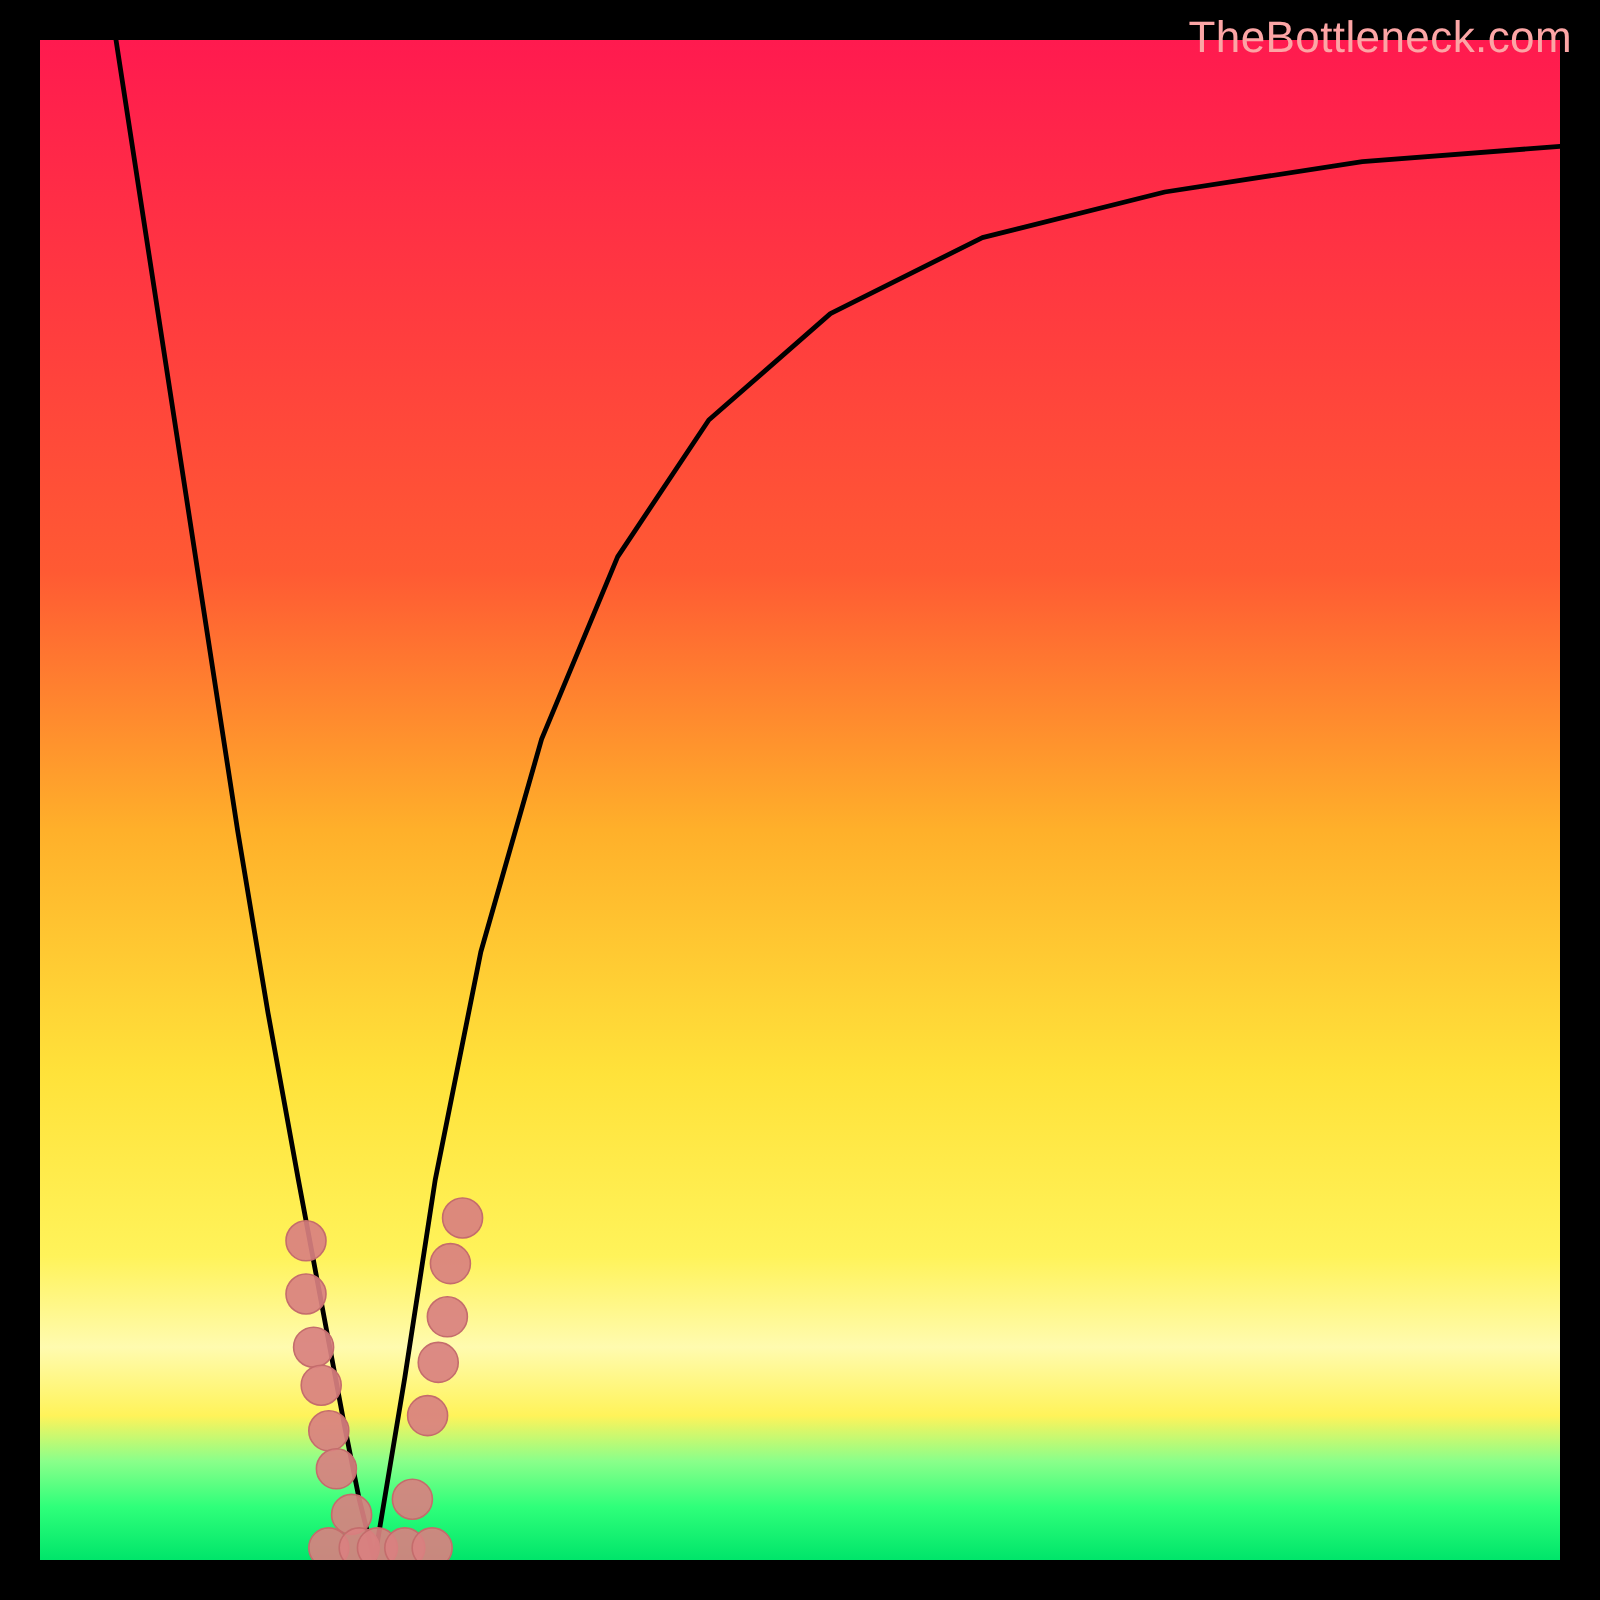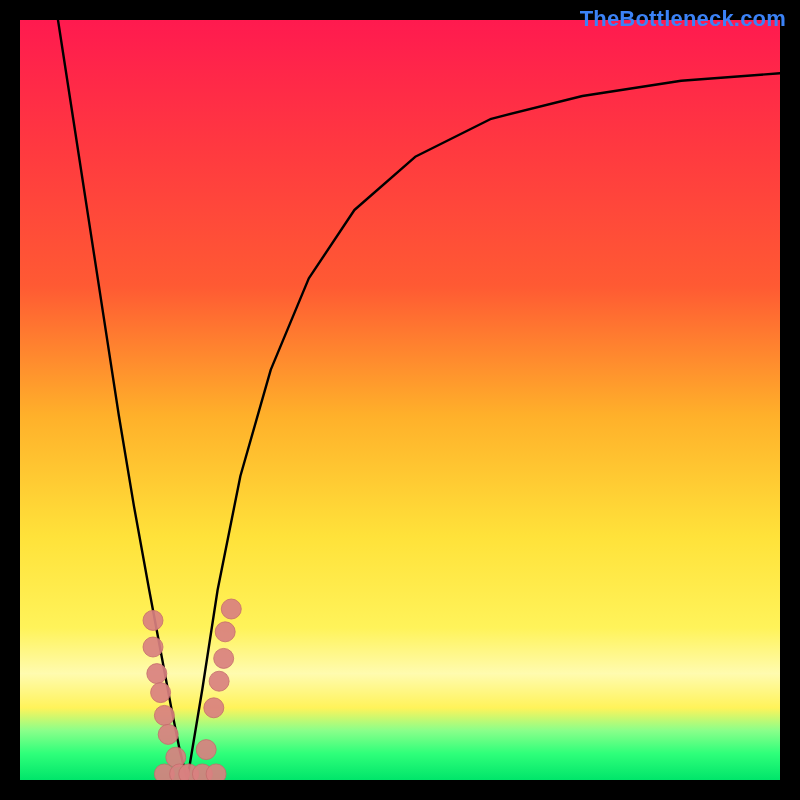--- a/index.html
+++ b/index.html
@@ -20,22 +20,22 @@
   }
   .plot {
     position: absolute;
     border: none;
   }
   .watermark {
     position: absolute;
     top: 6px;
     right: 14px;
     font-size: 22px;
-    font-weight: 700;
-    color: #3b82f6;
+    font-weight: 400;
+    color: #fca5a5;
     letter-spacing: 0.2px;
     user-select: none;
   }
   svg { display: block; }
 </style>
 </head>
 <body>
 
 <div class="frame">
   <svg id="plot-svg" class="plot" width="760" height="760" viewBox="0 0 760 760" style="left: 20px; top: 20px;">

